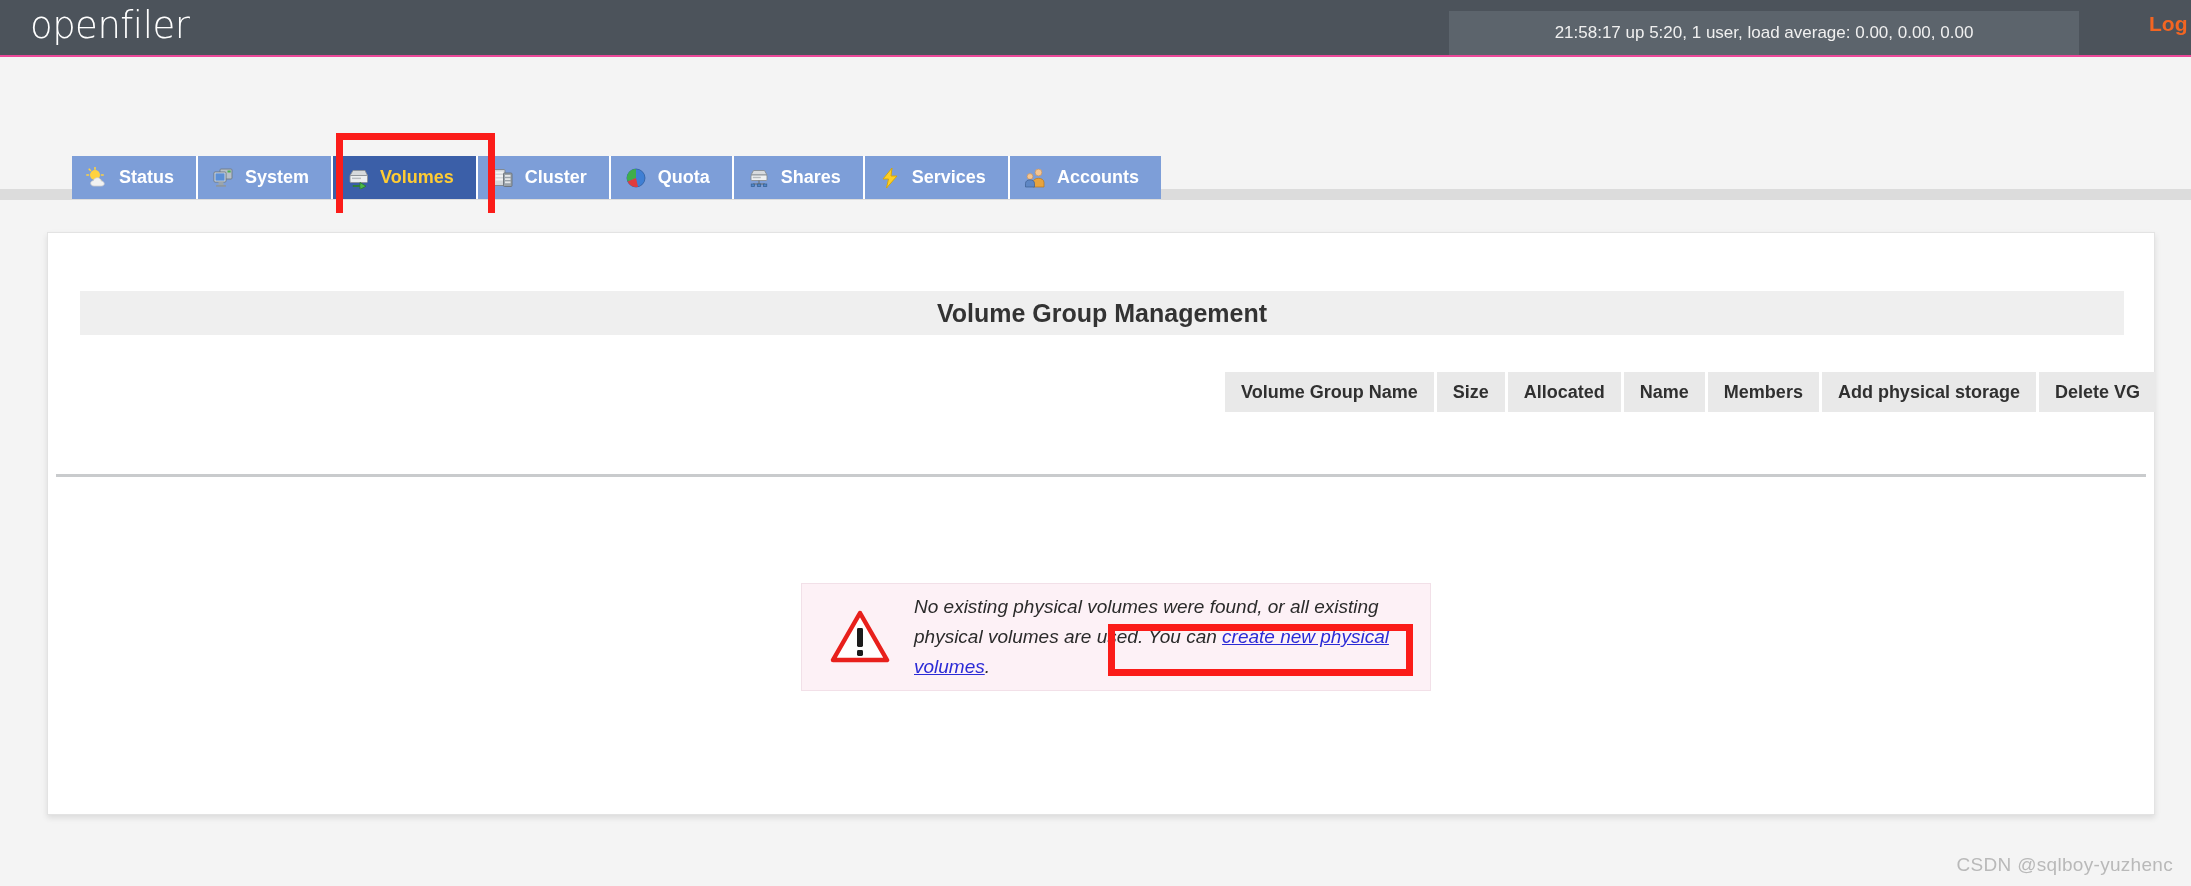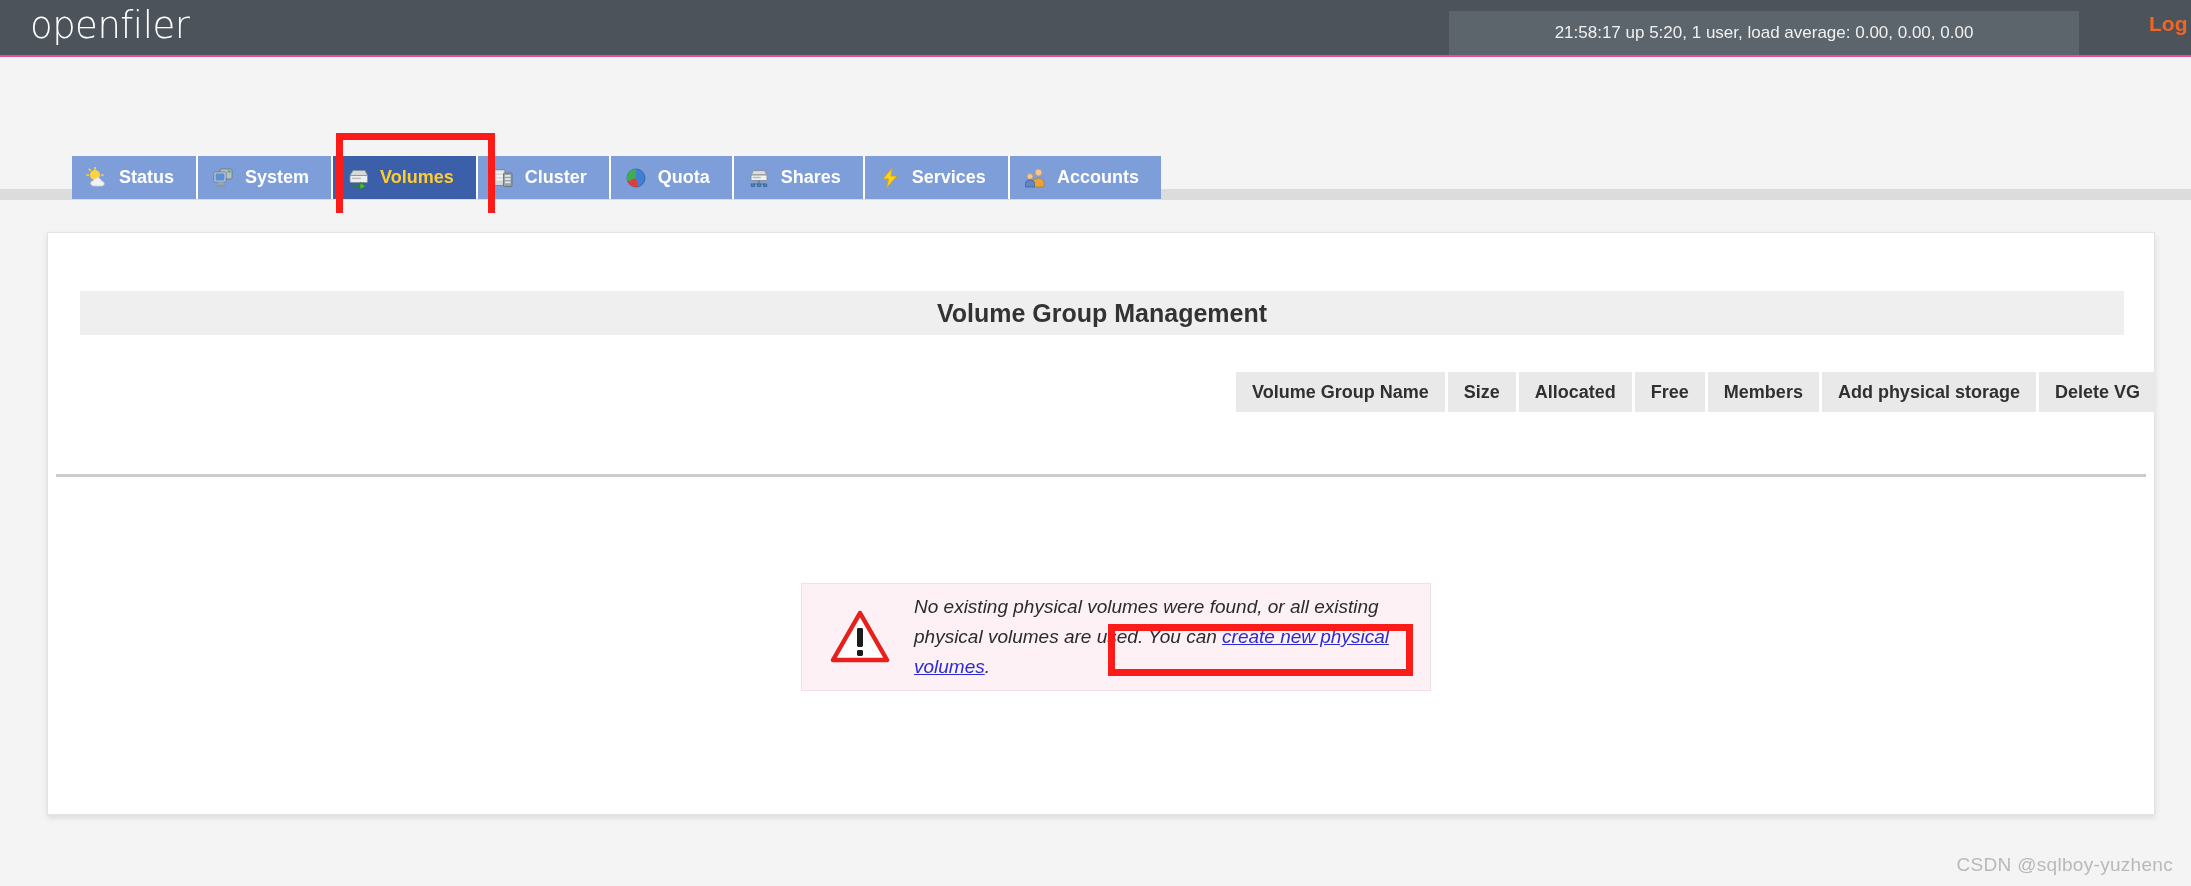--- a/index.html
+++ b/index.html
@@ -371,21 +371,21 @@
 
   <div class="section-title" id="vg-title">
     <span>Volume Group Management</span>
   </div>
 
   <div class="vg-table">
     <div class="vg-table-inner">
       <div class="th">Volume Group Name</div>
       <div class="th">Size</div>
       <div class="th">Allocated</div>
-      <div class="th">Free</div>
+      <div class="th">Name</div>
       <div class="th">Members</div>
       <div class="th">Add physical storage</div>
       <div class="th">Delete VG</div>
     </div>
   </div>
 
   <div class="divider"></div>
 
 
   <div class="warnbox">

